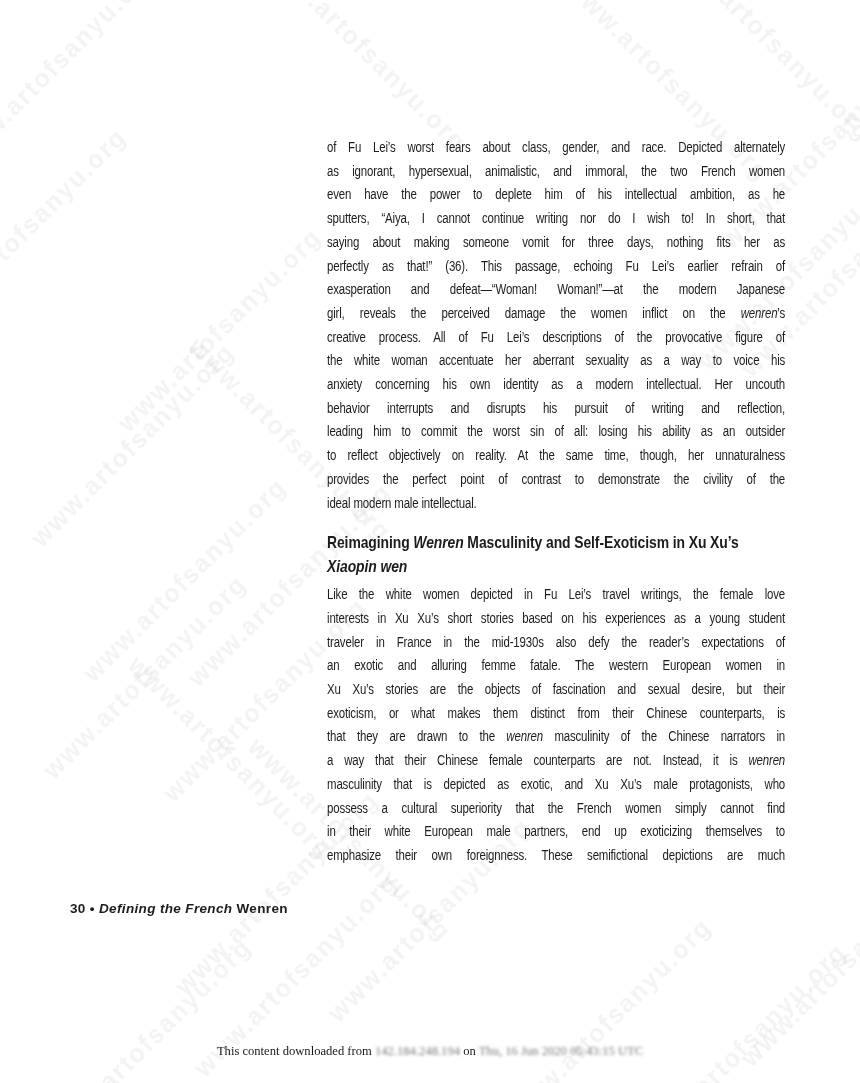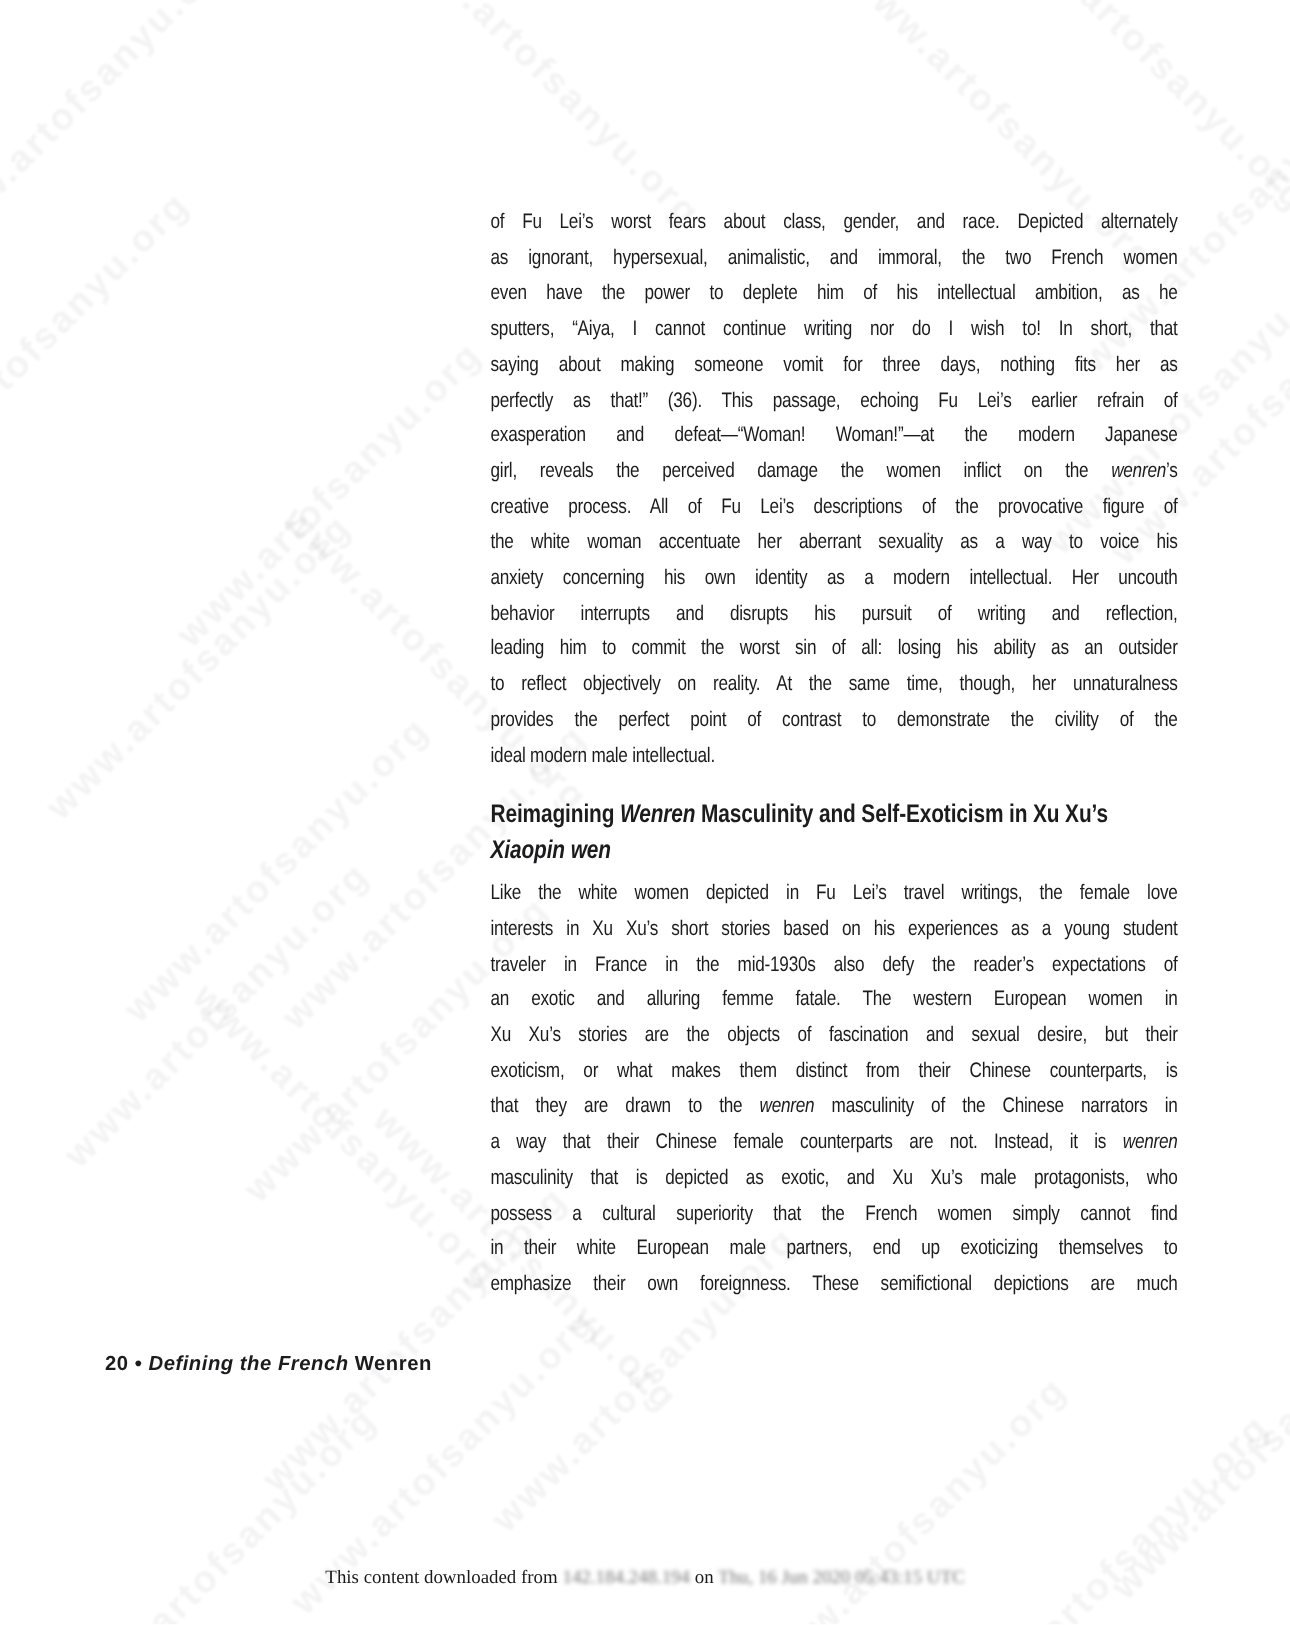--- a/index.html
+++ b/index.html
@@ -113,20 +113,20 @@
         <div class="bline"><span>that they are drawn to the </span><span class="st-i">wenren</span><span> masculinity of the Chinese narrators in</span></div>
         <div class="bline"><span>a way that their Chinese female counterparts are not. Instead, it is </span><span class="st-i">wenren</span></div>
         <div class="bline"><span>masculinity that is depicted as exotic, and Xu Xu’s male protagonists, who</span></div>
         <div class="bline"><span>possess a cultural superiority that the French women simply cannot find</span></div>
         <div class="bline"><span>in their white European male partners, end up exoticizing themselves to</span></div>
         <div class="bline"><span>emphasize their own foreignness. These semifictional depictions are much</span></div>
       </div>
   </div>
 
   <div class="runfoot">
-      <div class="bline nj"><span class="st-b">20 • </span><span class="st-bi">Defining the French </span><span class="st-b">Wenren</span></div>
+      <div class="bline nj"><span class="st-b">30 • </span><span class="st-bi">Defining the French </span><span class="st-b">Wenren</span></div>
     </div>
 
   <div class="jstor">
       <div class="bline nj"><span>This content downloaded from </span><span class="st-blur">142.184.248.194</span><span> on </span><span class="st-blur">Thu, 16 Jun 2020 05:43:15 UTC</span></div>
     </div>
 
 </div>
 
 </body></html>

